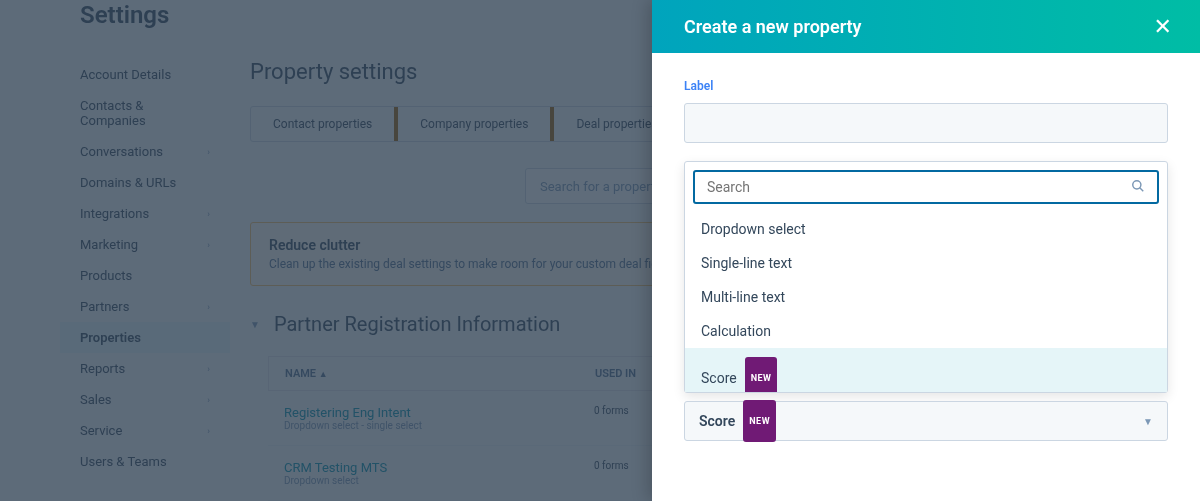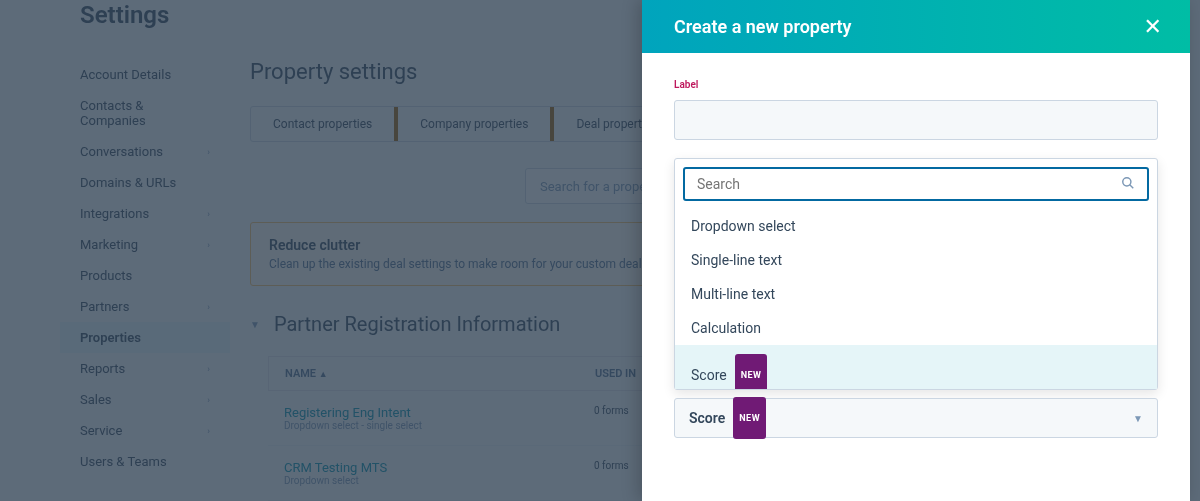--- a/index.html
+++ b/index.html
@@ -29,26 +29,26 @@
   .table-head { display: flex; margin-top: 20px; padding: 10px 16px; background: #f5f8fa; border: 1px solid #dfe3eb; font-size: 11px; color: #516f90; font-weight: 600; margin-left: 18px; }
   .col-name { width: 310px; }
   .row-item { display: flex; padding: 14px 16px; border-bottom: 1px solid #eaf0f6; margin-left: 18px; }
   .row-label { width: 310px; }
   .link { color: #0091ae; font-size: 13px; }
   .sub { color: #7c98b6; font-size: 10px; }
   .used { font-size: 10px; color: #33475b; }
 
   .scrim { position: absolute; inset: 0; background: rgba(45, 62, 80, 0.76); z-index: 5; }
 
-  .drawer { position: absolute; top: 0; right: 10px; width: 548px; height: 501px; background: #fff; z-index: 10; box-shadow: -4px 0 16px rgba(0,0,0,0.2); display: flex; flex-direction: column; }
+  .drawer { position: absolute; top: 0; right: 0; width: 548px; height: 501px; background: #fff; z-index: 10; box-shadow: -4px 0 16px rgba(0,0,0,0.2); display: flex; flex-direction: column; }
   .drawer-head { height: 53px; background: linear-gradient(90deg, #00a4bd 0%, #00bda5 100%); display: flex; align-items: center; justify-content: space-between; padding: 0 28px 0 32px; }
   .drawer-title { color: #fff; font-size: 18px; font-weight: 600; }
   .close { color: #fff; font-size: 22px; cursor: pointer; line-height: 1; }
   .drawer-body { padding: 26px 32px 0 32px; position: relative; }
-  .field-label { font-size: 10px; color: #be185d; font-weight: 600; margin-bottom: 10px; display: block; }
+  .field-label { font-size: 12px; color: #3b82f6; font-weight: 600; margin-bottom: 10px; display: block; }
   .text-input { width: 100%; height: 40px; border: 1px solid #cbd6e2; border-radius: 3px; background: #f5f8fa; padding: 0 12px; font-size: 14px; color: #33475b; }
   .dropdown-open { margin-top: 18px; border: 1px solid #cbd6e2; border-radius: 3px; background: #fff; box-shadow: 0 4px 12px rgba(0,0,0,0.1); }
   .dd-search-wrap { padding: 8px; }
   .dd-search { position: relative; width: 100%; height: 34px; border: 2px solid #0369a1; border-radius: 3px; display: flex; align-items: center; padding: 0 12px; }
   .dd-search input { border: none; outline: none; flex: 1; font-size: 14px; color: #33475b; background: transparent; }
   .dd-search-icon { color: #7c98b6; font-size: 14px; }
   .dd-list { max-height: 180px; overflow: hidden; }
   .dd-item { padding: 9px 16px; font-size: 14px; color: #33475b; cursor: pointer; display: flex; align-items: center; gap: 8px; }
   .dd-item.highlight { background: #e5f5f8; }
   .badge { background: #701a75; color: #fff; font-size: 9px; font-weight: 700; padding: 16px 6px; border-radius: 3px; letter-spacing: 0.5px; }

